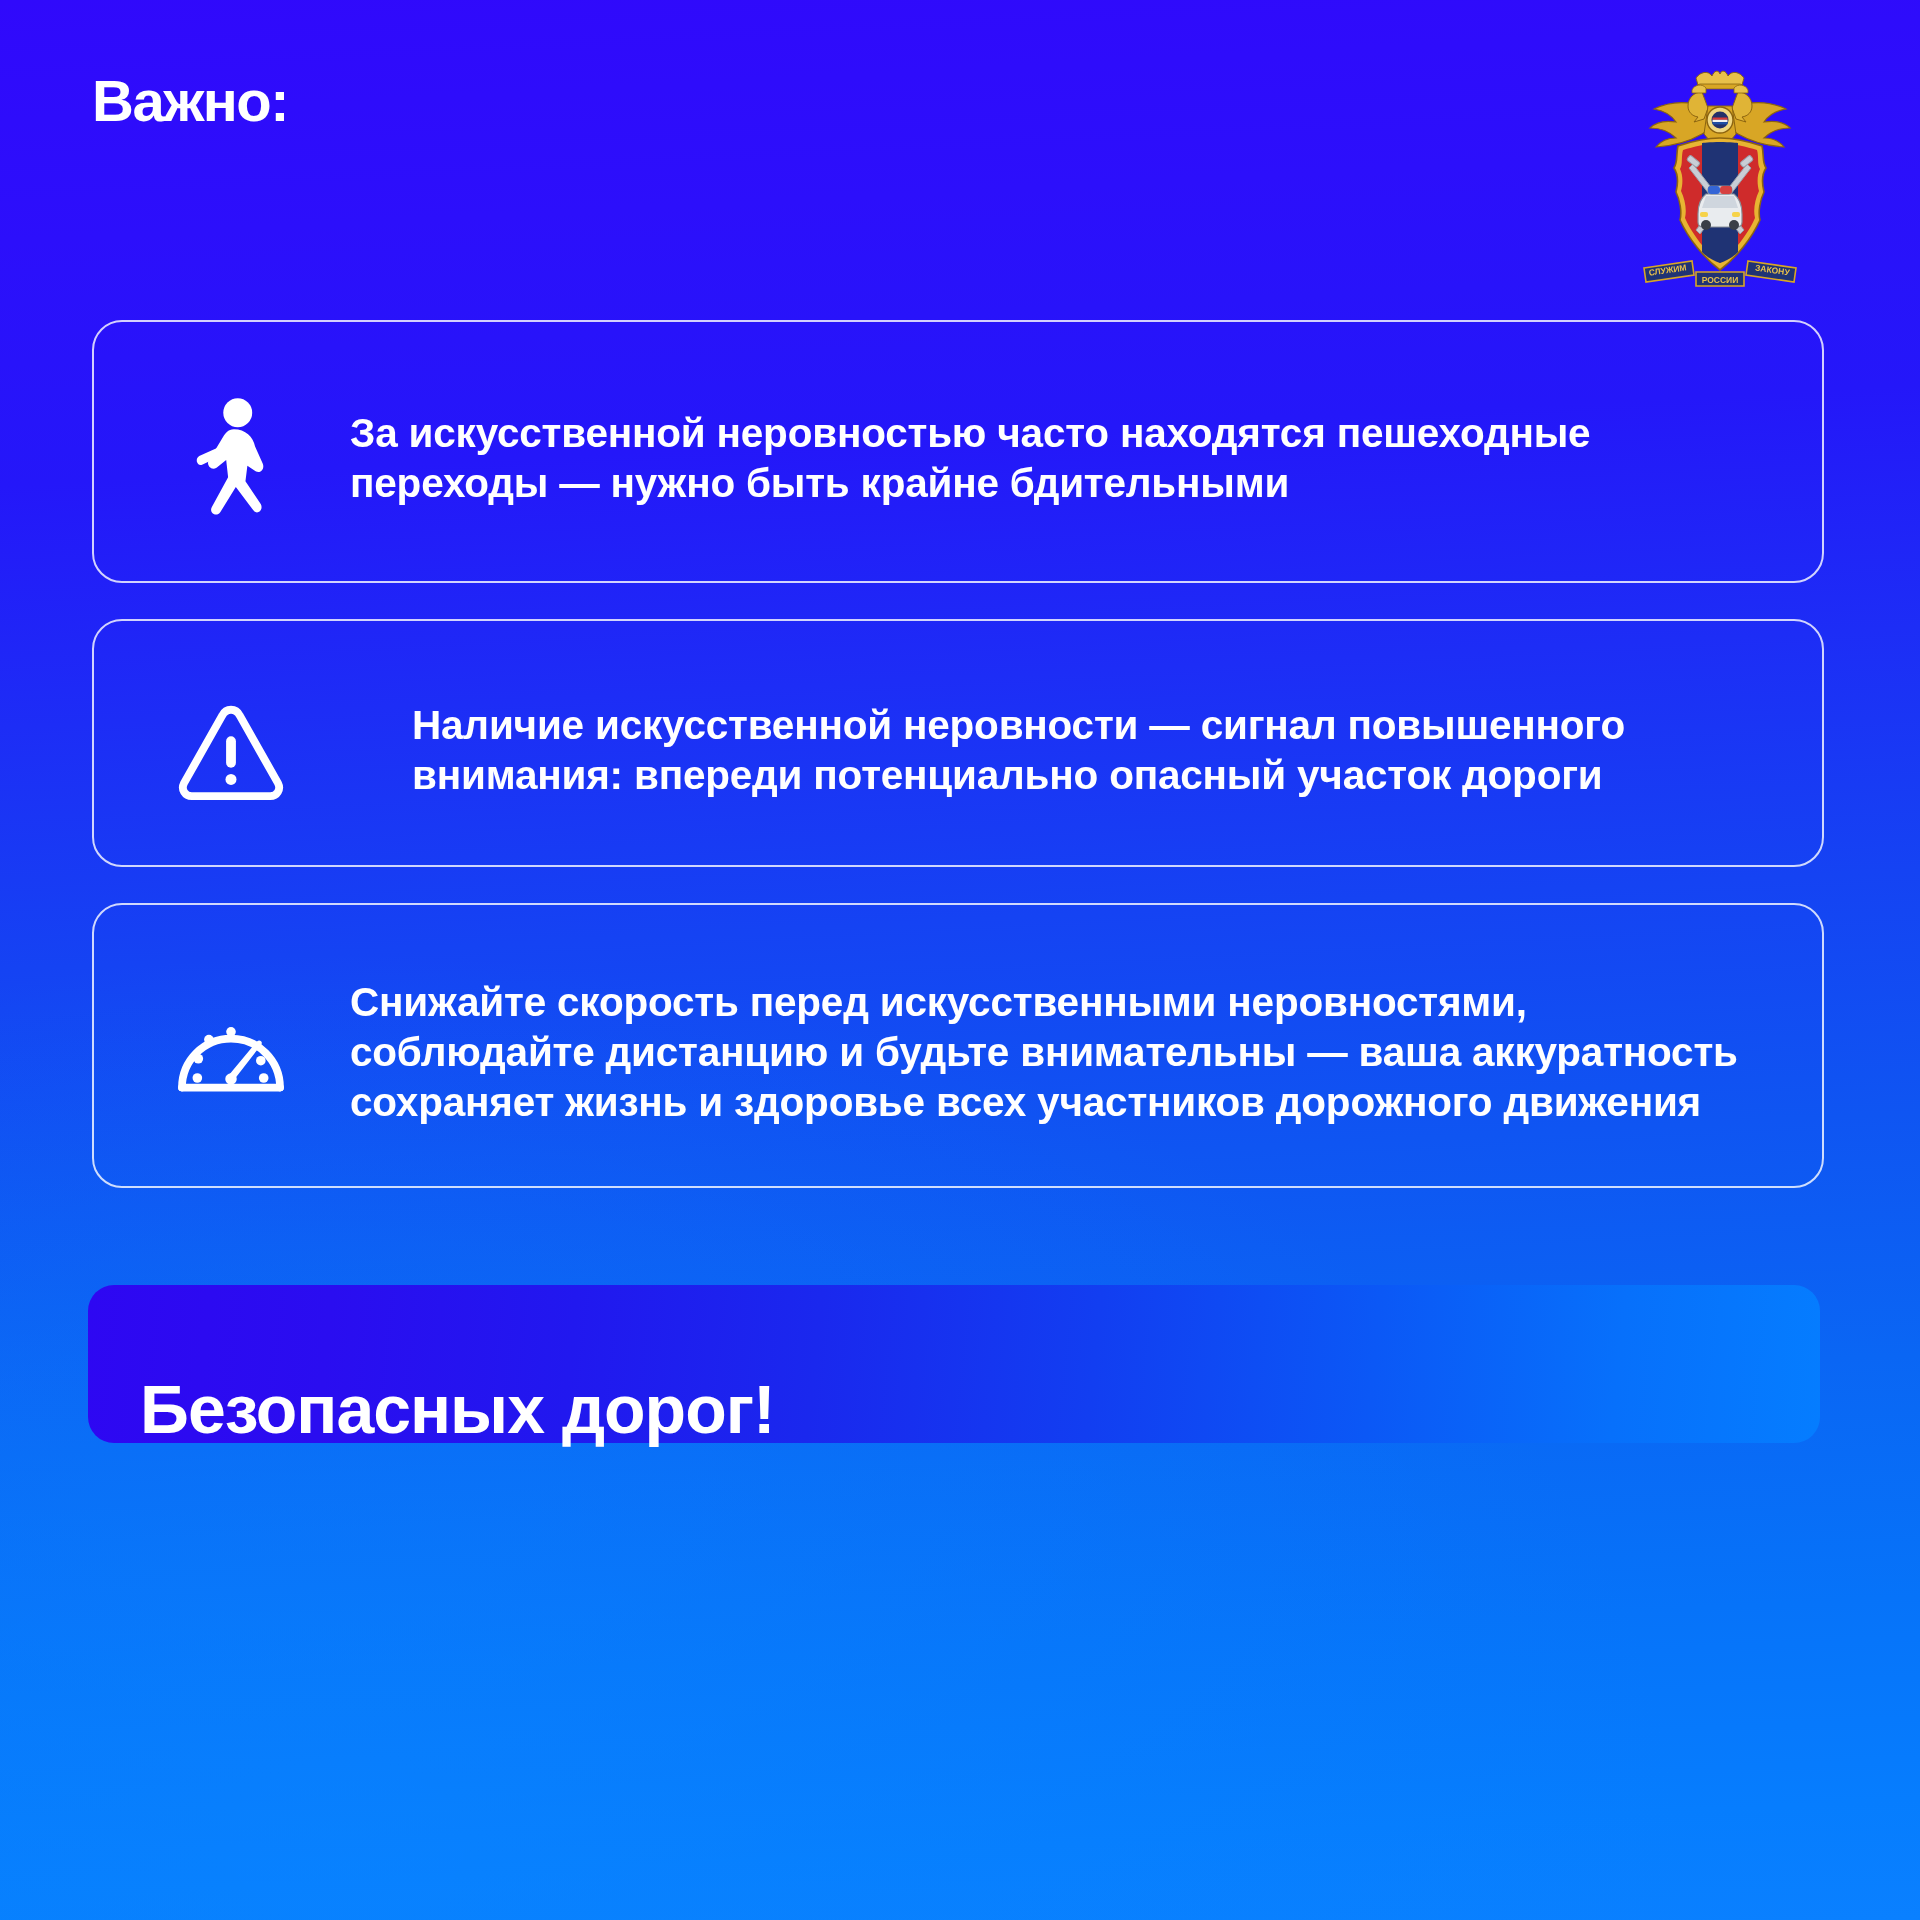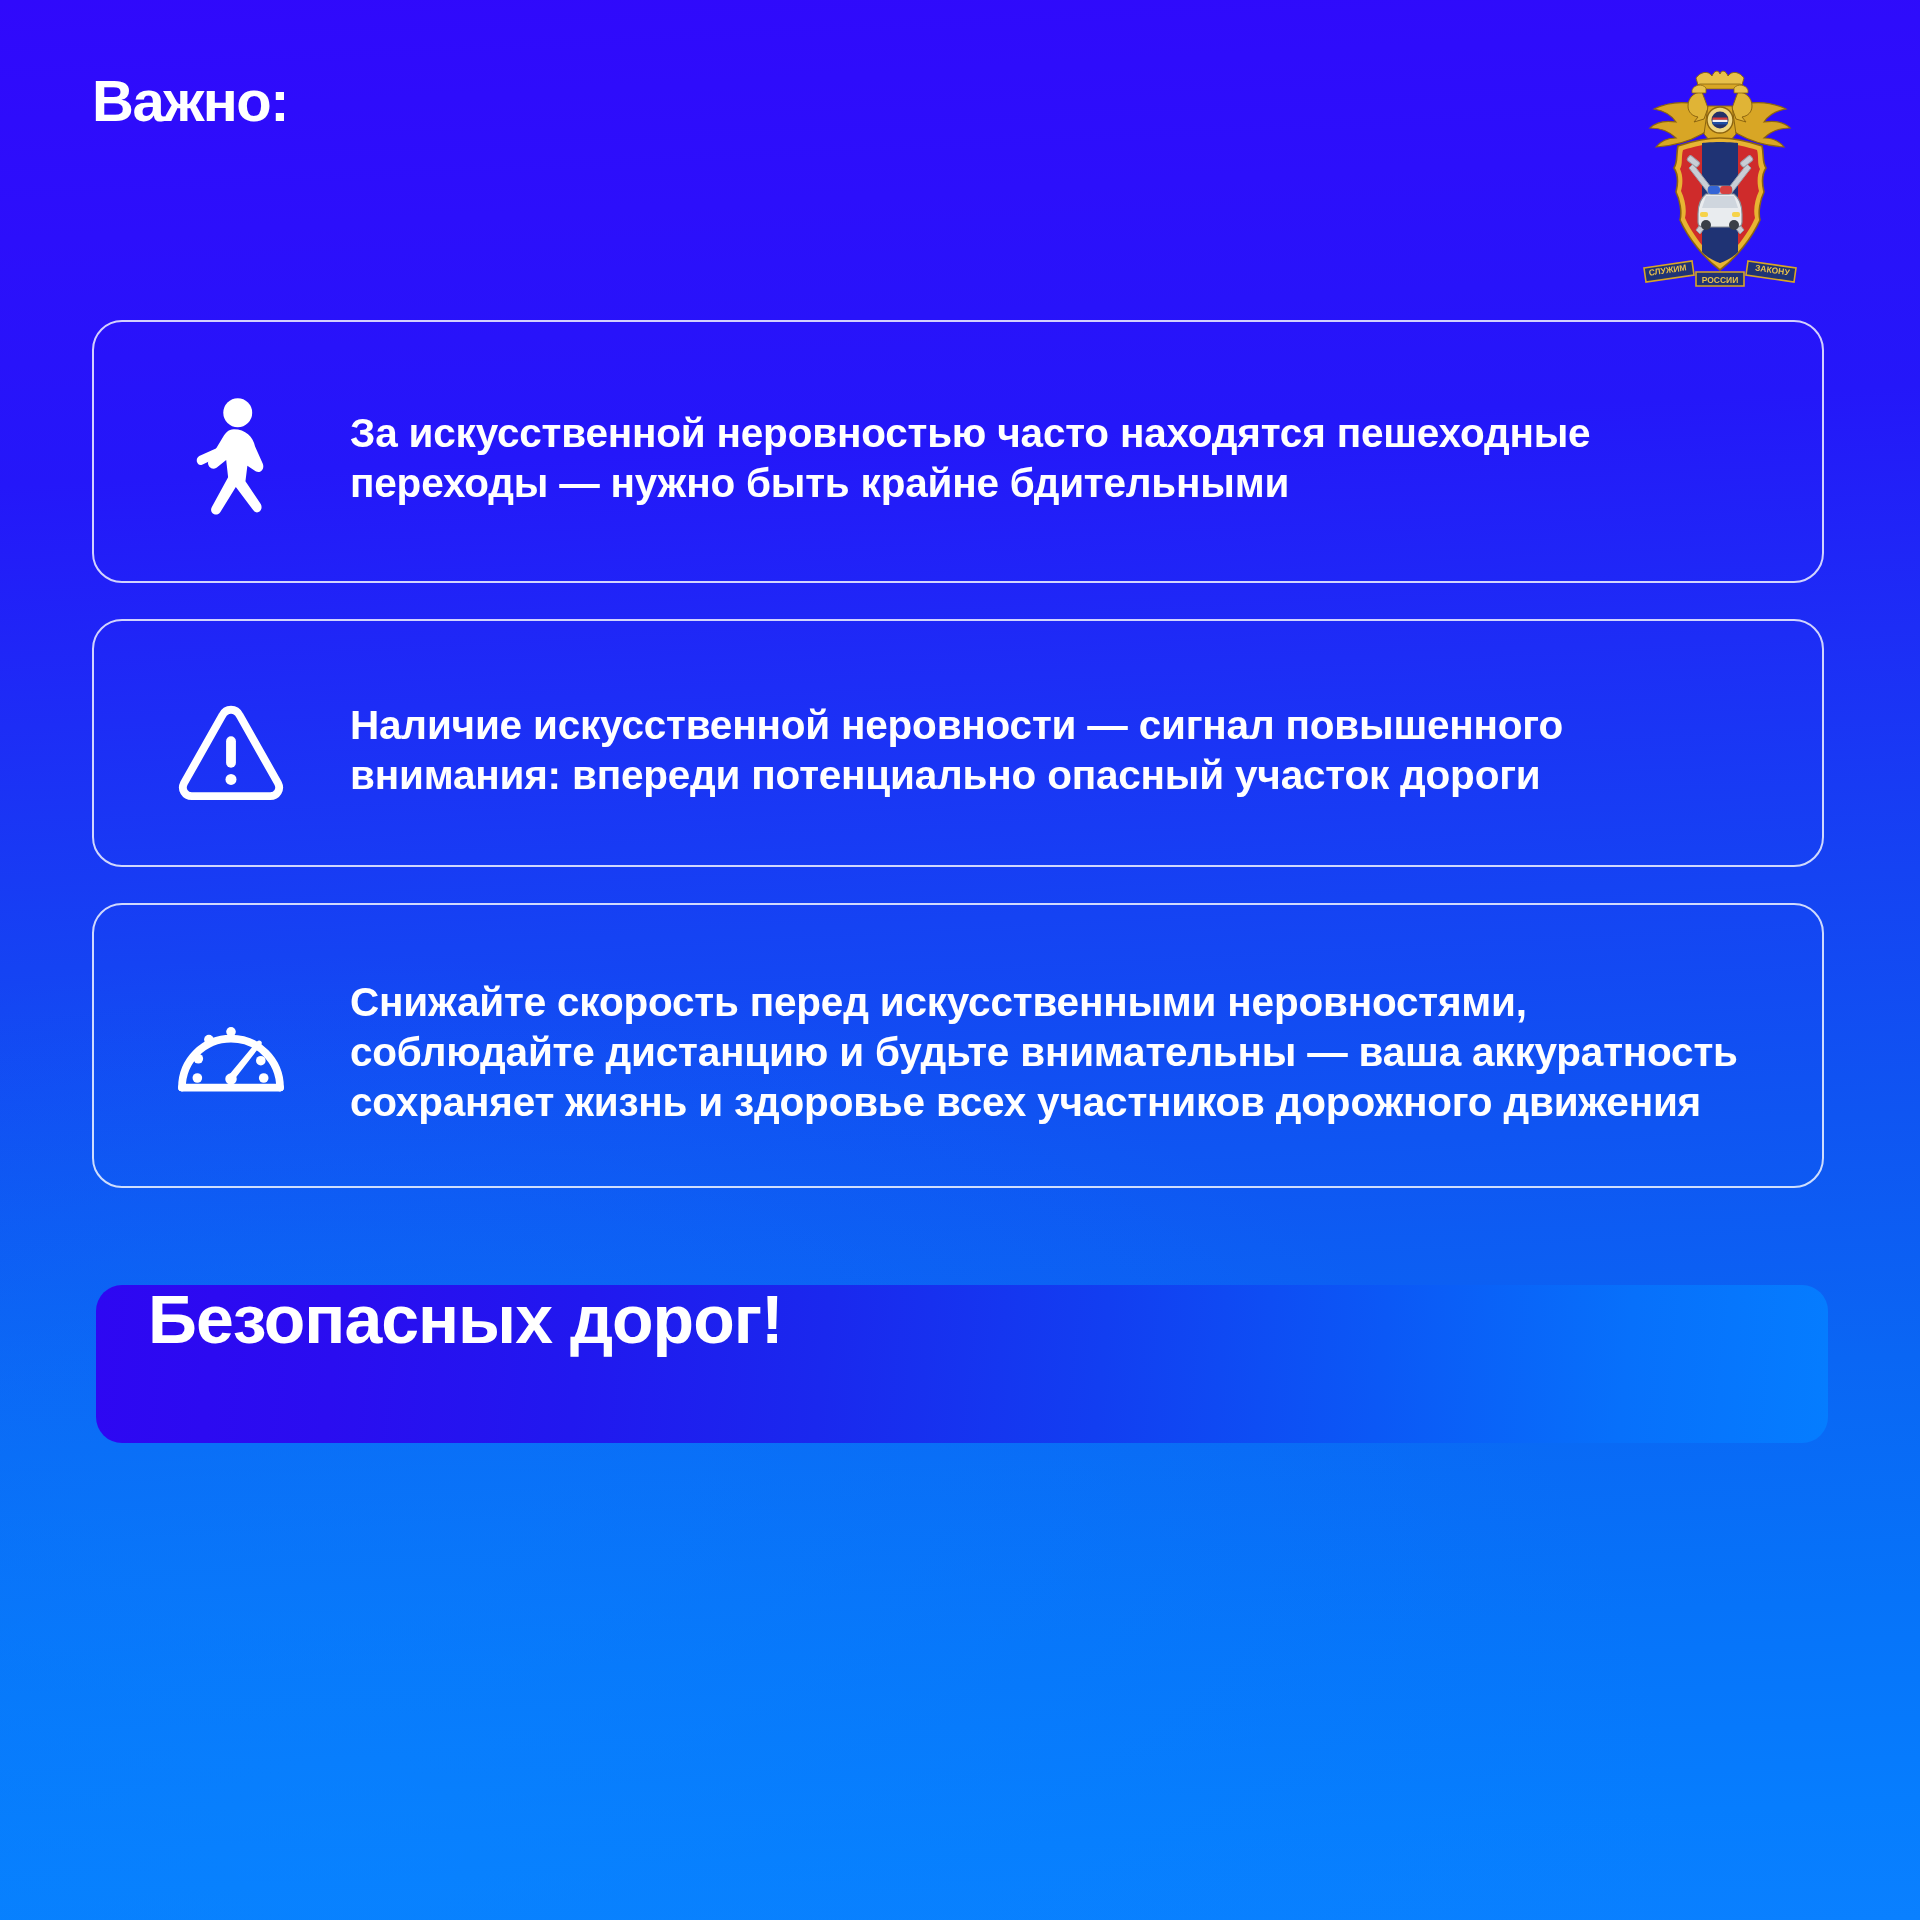--- a/index.html
+++ b/index.html
@@ -71,21 +71,21 @@
   }
   .card {
     position: relative;
     box-sizing: border-box;
     border: 2px solid rgba(255,255,255,0.80);
     border-radius: 30px;
     display: flex;
     align-items: center;
     padding: 49px 60px 34px 62px;
   }
-  .card + .card { margin-top: 36px; }
+  .card + .card { margin-top: 36px; justify-content: space-between; }
   .card-1 { height: 263px; }
   .card-2 { height: 248px; }
   .card-3 { height: 285px; }
 
   .card-icon {
     flex: 0 0 auto;
     width: 150px;
     height: 150px;
     display: flex;
     align-items: center;
@@ -100,36 +100,36 @@
     font-weight: 700;
     line-height: 1.23;
     letter-spacing: -0.2px;
     max-width: 1350px;
   }
   .card-3 .card-text { max-width: 1420px; }
 
   
   .banner {
     position: absolute;
-    left: 96px;
+    left: 88px;
     top: 1285px;
     width: 1732px;
     height: 158px;
     border-radius: 26px;
     background: linear-gradient(96deg,
         #2e07f2 0%,
         #2a0df0 14%,
         #2118ef 28%,
         #1a28ee 42%,
         #123ef1 58%,
         #0b58f6 74%,
         #0770fb 88%,
         #057dff 100%);
     display: flex;
-    align-items: flex-start;
+    align-items: flex-end;
     z-index: 4;
   }
   .banner-text {
     color: #ffffff;
     font-size: 68px;
     font-weight: 700;
     letter-spacing: -1px;
     margin-left: 52px;
     line-height: 1;
   }

